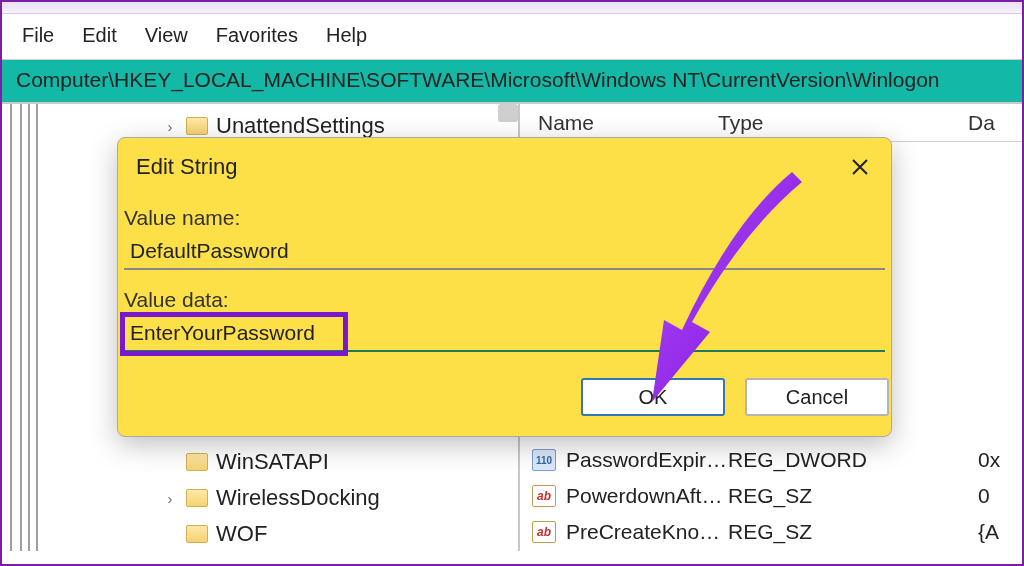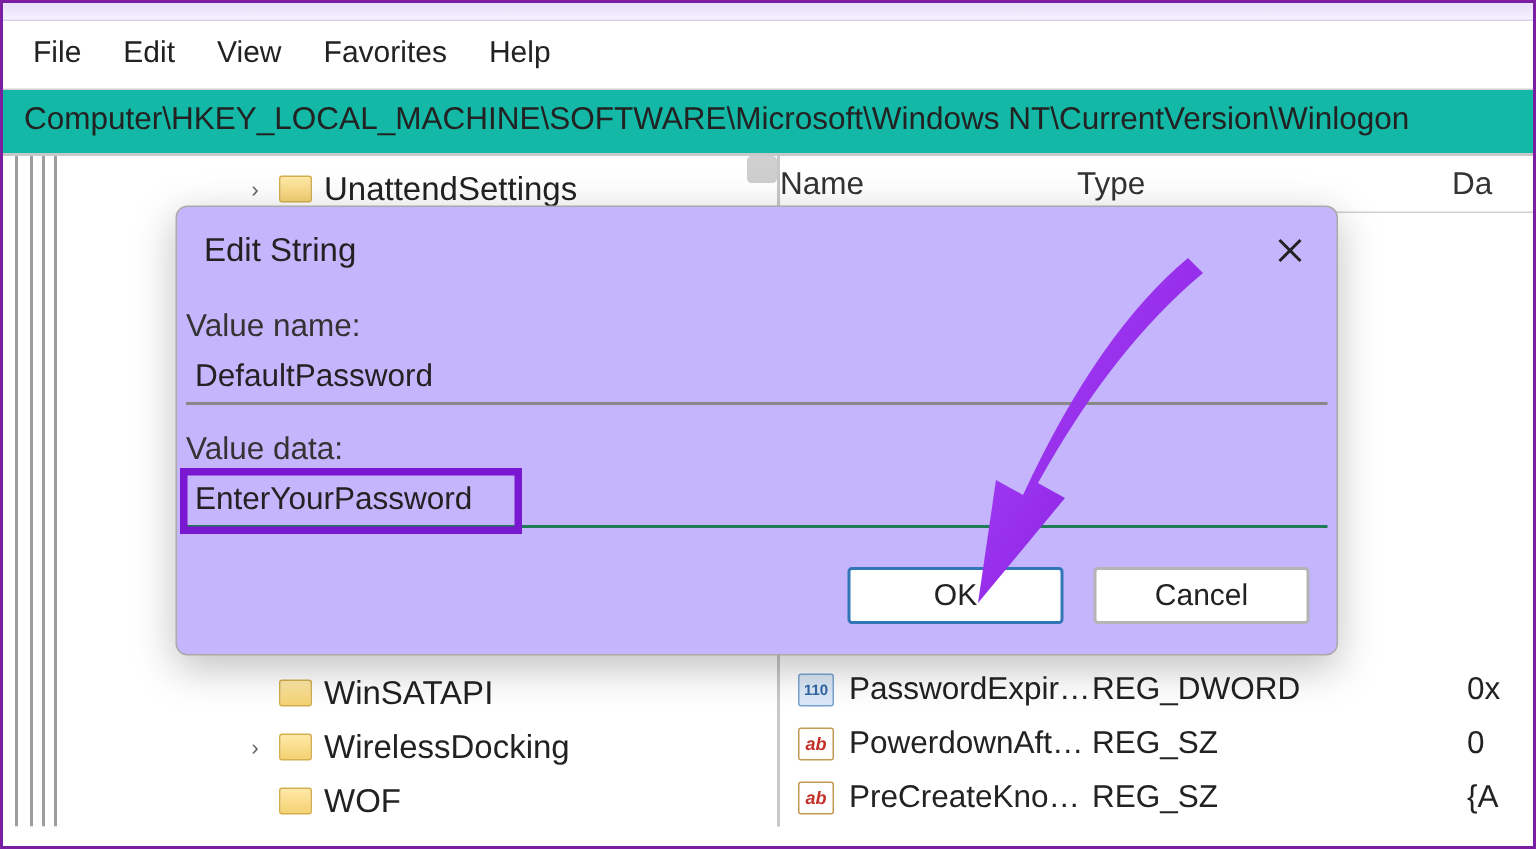--- a/index.html
+++ b/index.html
@@ -74,21 +74,21 @@
       overflow: hidden;
     }
     .list-header {
       display: flex;
       border-bottom: 1px solid #d0d0d0;
       font-size: 21px;
       color: #333;
       height: 38px;
       align-items: center;
     }
-    .lh-name { width: 198px; }
+    .lh-name { width: 198px; padding-left: 18px; }
     .lh-type { width: 250px; }
     .lh-data { flex: 1; }
     .list-row {
       display: flex;
       align-items: center;
       height: 36px;
       font-size: 21px;
       color: #222;
     }
     .value-icon-reg {
@@ -130,21 +130,21 @@
     .hidden-row-short { height: 36px; display: flex; align-items: center; padding-left: 198px; }
     .hidden-row-short .lr-type { width: 58px; }
 
     
     .dialog-overlay {
       position: absolute;
       top: 135px;
       left: 115px;
       width: 775px;
       height: 300px;
-      background: #c4b5fd;
+      background: #fde047;
       border: 1px solid #aaa;
       border-radius: 8px;
       box-shadow: 0 8px 28px rgba(0,0,0,0.25);
       z-index: 10;
       padding: 0;
     }
     .dialog-titlebar {
       display: flex;
       justify-content: space-between;
       align-items: center;
@@ -182,21 +182,21 @@
       top: -4px;
       width: 228px;
       height: 44px;
       border: 5px solid #7a17d1;
       pointer-events: none;
     }
     .dialog-buttons {
       display: flex;
       gap: 20px;
       justify-content: flex-end;
-      padding: 20px 18px 0;
+      padding: 20px 2px 0;
     }
     .dlg-btn {
       width: 144px;
       height: 38px;
       border: 2px solid #3376b8;
       background: #fff;
       font-size: 20px;
       color: #222;
       border-radius: 3px;
       cursor: default;

